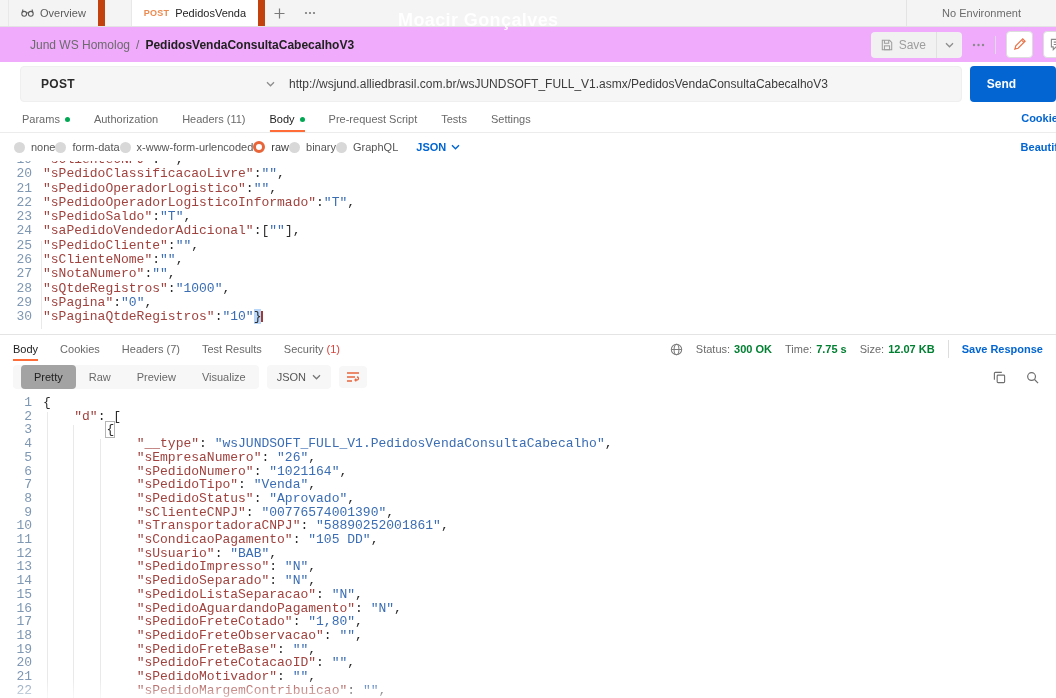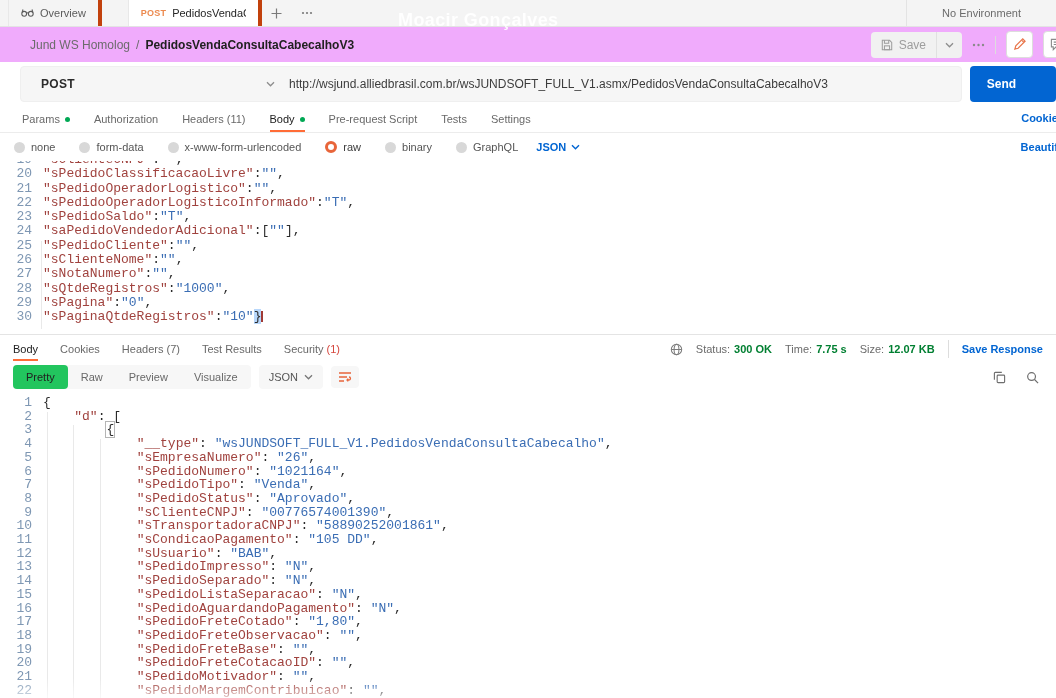--- a/index.html
+++ b/index.html
@@ -4,21 +4,21 @@
 <style>
   * { margin:0; padding:0; box-sizing:border-box; }
   html,body { width:1056px; height:698px; overflow:hidden; background:#fff;
     font-family:"Liberation Sans", sans-serif; }
   svg { display:block; }
 
   
   .topbar { height:27px; background:#f4f4f4; border-bottom:1px solid #e3e3e3;
     display:flex; align-items:stretch; position:relative; }
   .tab { display:flex; align-items:center; gap:6px; padding:0 12px; font-size:11px;
-    color:#5c5c5c; border-right:4px solid #c2410c; cursor:default; }
+    color:#5c5c5c; border-right:7px solid #c2410c; cursor:default; }
   .tab.first { border-left:1px solid #e8e8e8; margin-left:8px; }
   .tab.active { background:#fff; color:#252525; margin-left:26px; width:134px;
     border-left:1px solid #e8e8e8; }
   .tab .method { color:#ec8a4f; font-size:9px; font-weight:700; letter-spacing:.2px; }
   .tab .ttl { white-space:nowrap; overflow:hidden; max-width:96px; }
   .iconbtn { display:flex; align-items:center; justify-content:center; width:30px;
     color:#7a7a7a; font-size:13px; }
   .envbox { margin-left:auto; border-left:1px solid #e3e3e3; width:150px;
     display:flex; align-items:center; justify-content:center; font-size:11px; color:#6b6b6b; }
 
@@ -107,21 +107,21 @@
   .meta-pair { display:flex; gap:4px; }
   .meta-label { color:#6b6b6b; }
   .meta-value { color:#007f31; font-weight:600; }
   .save-resp { color:#0265d2; font-weight:700; margin-left:0; }
   .globe { color:#7c7c7c; }
 
   
   .resptools { height:30px; display:flex; align-items:center; padding:0 13px; gap:8px; }
   .seg { display:flex; background:#f7f7f7; border-radius:4px; }
   .segitem { padding:6px 13px; font-size:11px; color:#696969; border-radius:4px; }
-  .segitem.active { background:#22c55e; color:#212121; }
+  .segitem.active { background:#a3a3a3; color:#212121;margin-left:8px; }
   .pill { display:flex; align-items:center; gap:6px; background:#f7f7f7; border-radius:4px;
     padding:6px 10px; font-size:11px; color:#555; }
   .wrapbtn { background:#f7f7f7; border-radius:4px; padding:5px 7px; color:#e8663d; }
   .right-icons { margin-left:auto; display:flex; align-items:center; gap:20px;
     color:#6e6e6e; padding-right:4px; }
 </style>
 </head>
 <body>
 
 <div class="topbar">
@@ -243,21 +243,21 @@
     <div class="rtab">
       <span>Tests</span>
     </div>
     <div class="rtab">
       <span>Settings</span>
     </div>
     <span class="edge-link">Cookies</span>
   </div>
 
 <div class="bodytypes">
-  <span style="display:flex;gap:24px;align-items:center;">
+  <span style="display:flex;gap:0;align-items:center;">
       <label class="btype">
         <span class="radio"></span>
         <span class="btype-label">none</span>
       </label>
       <label class="btype">
         <span class="radio"></span>
         <span class="btype-label">form-data</span>
       </label>
       <label class="btype">
         <span class="radio"></span>

